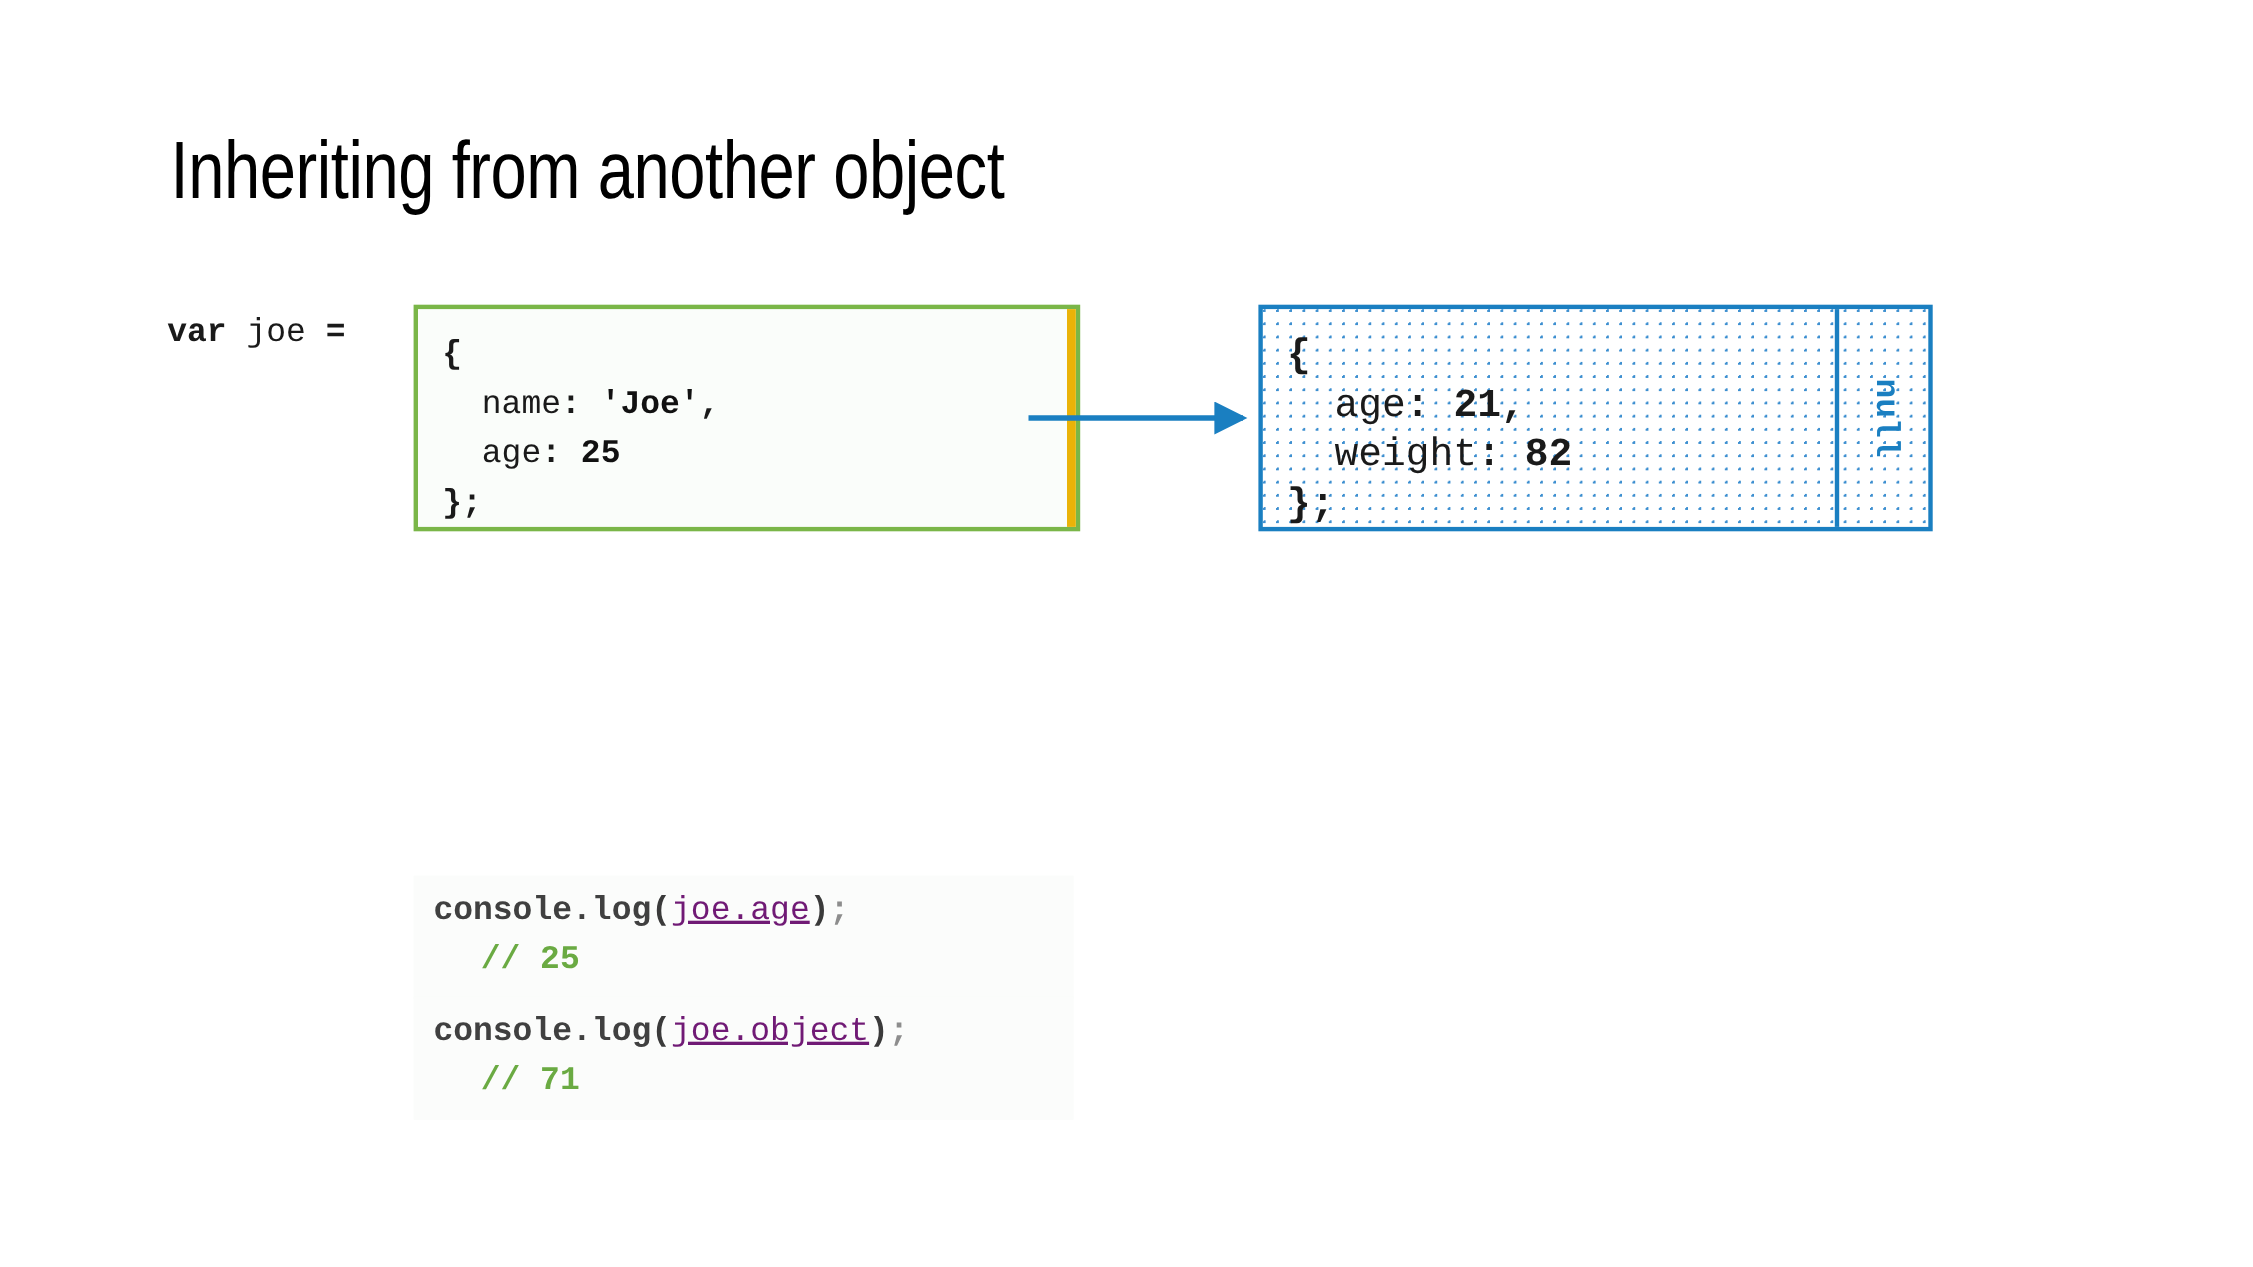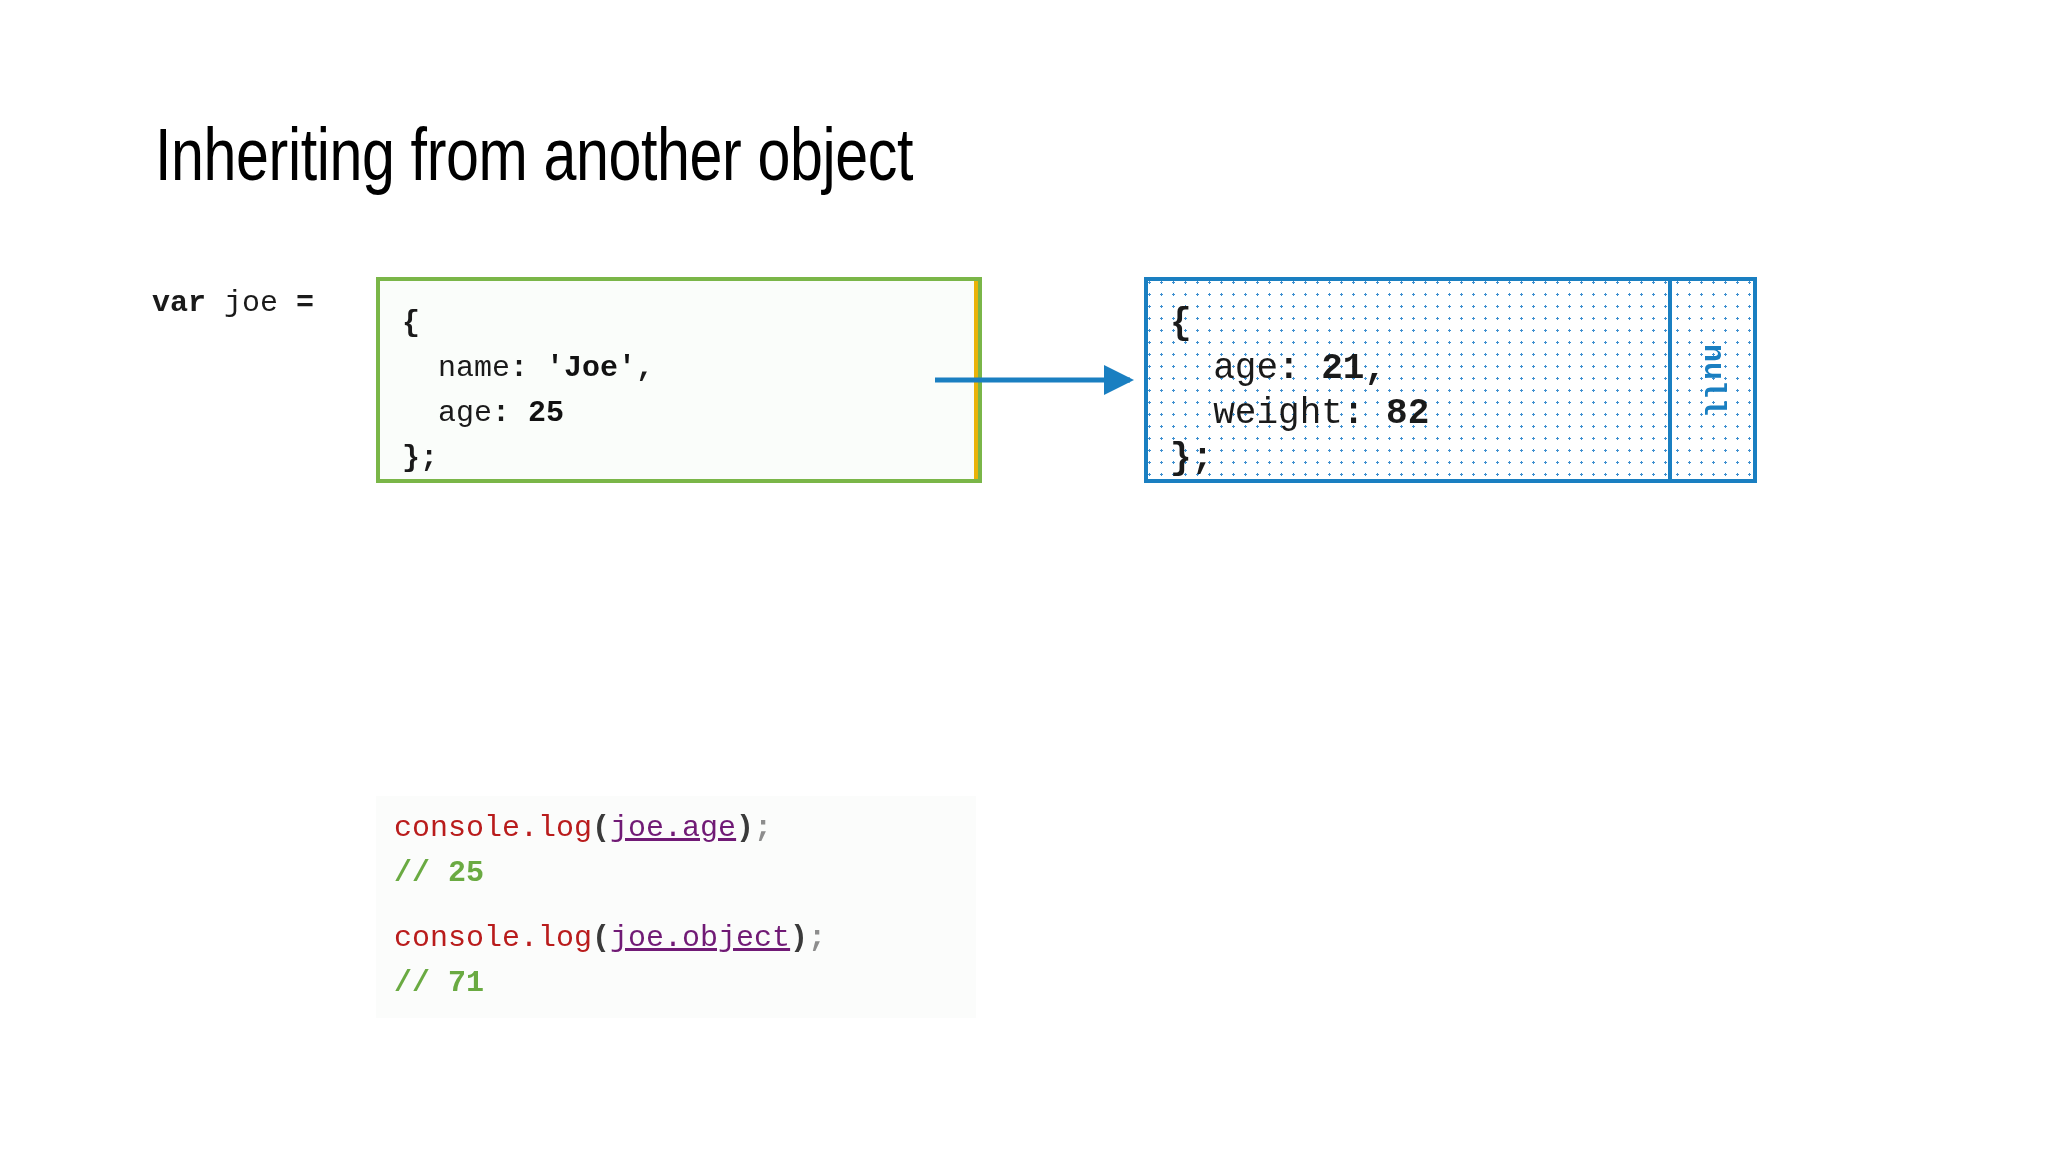--- a/index.html
+++ b/index.html
@@ -57,21 +57,21 @@
     border: 4px solid #7ab648;
     background: #fafdfa;
     box-sizing: border-box;
     display: flex;
   }
   #obj-box-body {
     position: relative;
     width: 624px;
     height: 100%;
     box-sizing: border-box;
-    border-right: 4px solid #eab308;
+    border-right: 8px solid #eab308;
   }
   #obj-box-proto-slot {
     position: relative;
     flex: 1 1 auto;
     height: 100%;
   }
   #obj-code {
     position: absolute;
     left: 22px;
     top: 20px;
@@ -159,25 +159,25 @@
     font-family: "Liberation Mono", "DejaVu Sans Mono", monospace;
     font-size: 30px;
     line-height: 45px;
     white-space: pre;
     padding: 10px 18px 12px 18px;
     box-sizing: border-box;
   }
   #console-block-1 { top: 796px; }
   #console-block-2 { top: 906px; }
 
-  .console-block .dim    { color: #b91c1c; font-weight: normal; }
+  .console-block .dim    { color: #404040; font-weight: bold; }
   .console-block .paren  { color: #3a3a3a; font-weight: bold; }
   .console-block .expr   { color: #701a75; font-weight: normal; text-decoration: underline; }
   .console-block .semi   { color: #8d8d8d; font-weight: bold; }
-  .console-block .comment{ color: #6aaa42; font-weight: bold; }
+  .console-block .comment{ color: #6aaa42; font-weight: bold; margin-left: 43px; }
 </style>
 </head>
 <body>
 
 <div id="slide-title">Inheriting from another object</div>
 
 <div id="var-decl"><span class="kw">var</span><span class="id"> joe </span><span class="op">=</span></div>
 
 <div id="obj-box">
   <div id="obj-box-body">

